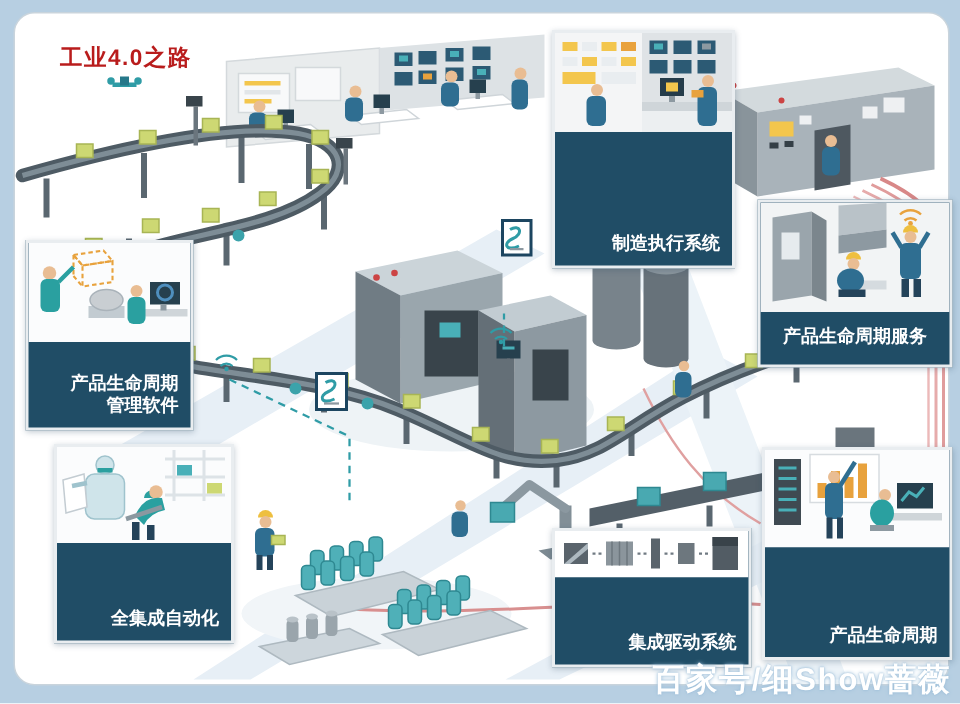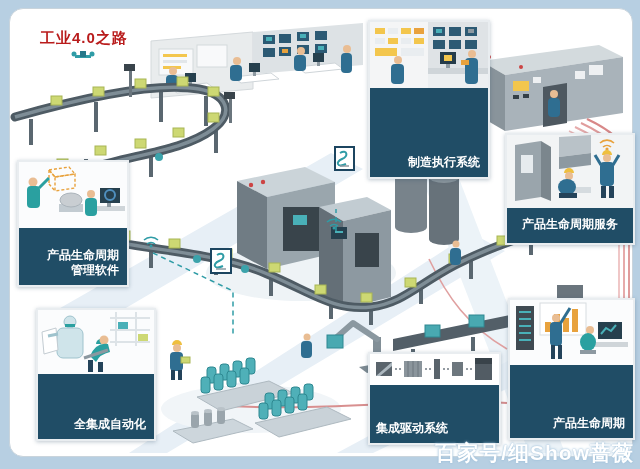--- a/index.html
+++ b/index.html
@@ -11,25 +11,25 @@
   .page-title{position:absolute;left:30px;top:20px;margin:0;font-size:15px;font-weight:bold;
           color:#b91c1c;letter-spacing:1px;z-index:5;}
   .watermark{position:absolute;right:6px;bottom:2px;font-size:21px;font-weight:bold;color:#ffffff;
           letter-spacing:1px;text-shadow:0 0 3px #9fc0da,0 0 1px #8fb4d2;z-index:9;margin-left:40px;}
   .card{position:absolute;background:#204d66;border:2px solid rgba(255,255,255,.9);
           box-shadow:0 1px 4px rgba(40,70,95,.3);display:flex;flex-direction:column;z-index:6;box-sizing:border-box;}
   .card svg{display:block;flex:0 0 auto;}
   .card-label{flex:1;display:flex;flex-direction:column;justify-content:flex-end;align-items:flex-end;
           padding:4px 8px 7px 6px;color:#fff;font-weight:bold;font-size:12px;line-height:15px;text-align:right;}
   .card-label.center{justify-content:center;align-items:center;text-align:center;padding:2px 4px 4px;}
-  .card-label.bottom-center{align-items:flex-start;text-align:center;border-radius:20px;}
+  .card-label.bottom-center{align-items:flex-end;text-align:center;border-radius:20px;}
   .card-mes{left:368px;top:20px;width:122px;height:159px;}
   .card-plm-software{left:17px;top:160px;width:112px;height:127px;}
   .card-plm-services{left:505px;top:133px;width:130px;height:112px;}
-  .card-tia{left:36px;top:308px;width:120px;height:133px;}
+  .card-tia{left:36px;top:296px;width:120px;height:133px;}
   .card-ids{left:368px;top:352px;width:133px;height:93px;}
   .card-dds{left:508px;top:298px;width:127px;height:142px;}
 </style>
 </head>
 <body>
 
 <div class="frame">
   <div class="canvas">
 
     <svg class="scene" viewBox="0 0 640 469">

